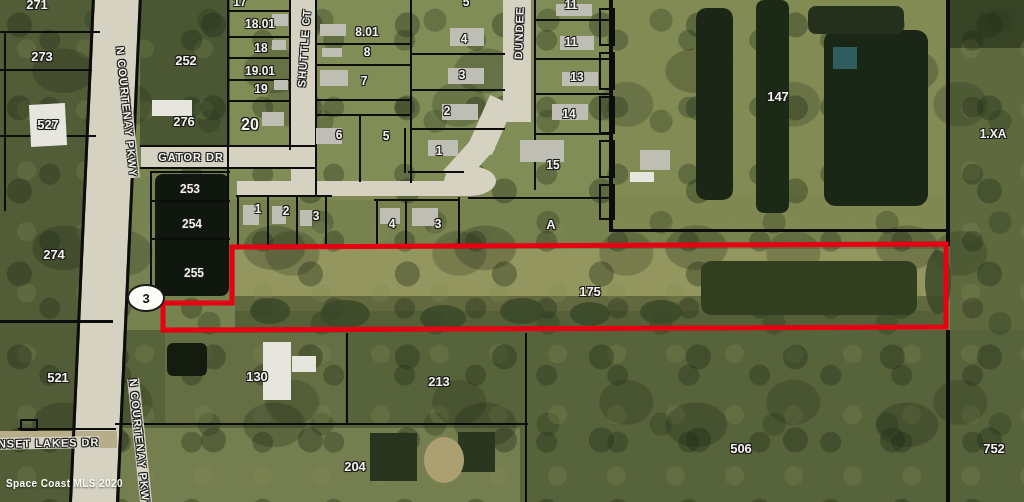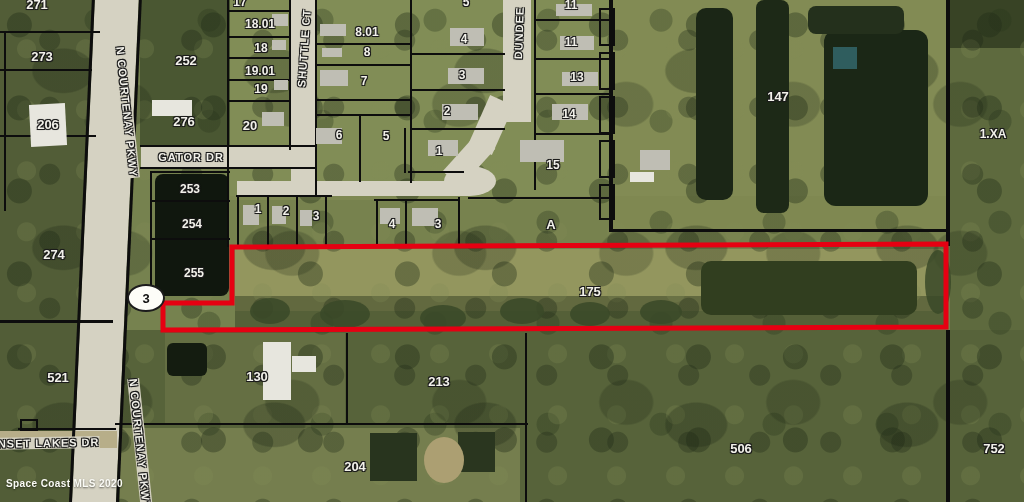--- a/index.html
+++ b/index.html
@@ -190,35 +190,35 @@
     <polygon points="232,247 946,244 946,327 163,330 163,303 232,303" fill="none" stroke="#e60012" stroke-width="5" stroke-linejoin="miter"></polygon>
   </svg>
 
   <div class="shield">
     <span>3</span>
   </div>
 
   <div id="labels-layer">
       <div class="lbl parcel" style="left: 37px; top: 4px; font-size: 13px; transform: translate(-50%, -50%) rotate(0deg);">271</div>
       <div class="lbl parcel" style="left: 42px; top: 56px; font-size: 13px; transform: translate(-50%, -50%) rotate(0deg);">273</div>
-      <div class="lbl parcel" style="left: 48px; top: 124px; font-size: 13px; transform: translate(-50%, -50%) rotate(0deg);">206</div>
+      <div class="lbl parcel" style="left: 48px; top: 124px; font-size: 13px; transform: translate(-50%, -50%) rotate(0deg);">527</div>
       <div class="lbl parcel" style="left: 54px; top: 254px; font-size: 13px; transform: translate(-50%, -50%) rotate(0deg);">274</div>
       <div class="lbl parcel" style="left: 58px; top: 377px; font-size: 13px; transform: translate(-50%, -50%) rotate(0deg);">521</div>
       <div class="lbl parcel" style="left: 186px; top: 60px; font-size: 13px; transform: translate(-50%, -50%) rotate(0deg);">252</div>
       <div class="lbl parcel" style="left: 184px; top: 121px; font-size: 13px; transform: translate(-50%, -50%) rotate(0deg);">276</div>
       <div class="lbl parcel" style="left: 190px; top: 189px; font-size: 12px; transform: translate(-50%, -50%) rotate(0deg);">253</div>
       <div class="lbl parcel" style="left: 192px; top: 224px; font-size: 12px; transform: translate(-50%, -50%) rotate(0deg);">254</div>
       <div class="lbl parcel" style="left: 194px; top: 273px; font-size: 12px; transform: translate(-50%, -50%) rotate(0deg);">255</div>
       <div class="lbl parcel" style="left: 590px; top: 291px; font-size: 13px; transform: translate(-50%, -50%) rotate(0deg);">175</div>
       <div class="lbl parcel" style="left: 240px; top: 2px; font-size: 12px; transform: translate(-50%, -50%) rotate(0deg);">17</div>
       <div class="lbl parcel" style="left: 260px; top: 24px; font-size: 12px; transform: translate(-50%, -50%) rotate(0deg);">18.01</div>
       <div class="lbl parcel" style="left: 261px; top: 48px; font-size: 12px; transform: translate(-50%, -50%) rotate(0deg);">18</div>
       <div class="lbl parcel" style="left: 260px; top: 71px; font-size: 12px; transform: translate(-50%, -50%) rotate(0deg);">19.01</div>
       <div class="lbl parcel" style="left: 261px; top: 89px; font-size: 12px; transform: translate(-50%, -50%) rotate(0deg);">19</div>
-      <div class="lbl parcel" style="left: 250px; top: 125px; font-size: 13px; transform: translate(-50%, -50%) rotate(0deg);">20</div>
+      <div class="lbl parcel" style="left: 250px; top: 125px; font-size: 16px; transform: translate(-50%, -50%) rotate(0deg);">20</div>
       <div class="lbl parcel" style="left: 367px; top: 32px; font-size: 12px; transform: translate(-50%, -50%) rotate(0deg);">8.01</div>
       <div class="lbl parcel" style="left: 367px; top: 52px; font-size: 12px; transform: translate(-50%, -50%) rotate(0deg);">8</div>
       <div class="lbl parcel" style="left: 364px; top: 81px; font-size: 12px; transform: translate(-50%, -50%) rotate(0deg);">7</div>
       <div class="lbl parcel" style="left: 339px; top: 135px; font-size: 12px; transform: translate(-50%, -50%) rotate(0deg);">6</div>
       <div class="lbl parcel" style="left: 386px; top: 136px; font-size: 12px; transform: translate(-50%, -50%) rotate(0deg);">5</div>
       <div class="lbl parcel" style="left: 466px; top: 2px; font-size: 12px; transform: translate(-50%, -50%) rotate(0deg);">5</div>
       <div class="lbl parcel" style="left: 464px; top: 39px; font-size: 12px; transform: translate(-50%, -50%) rotate(0deg);">4</div>
       <div class="lbl parcel" style="left: 462px; top: 75px; font-size: 12px; transform: translate(-50%, -50%) rotate(0deg);">3</div>
       <div class="lbl parcel" style="left: 447px; top: 111px; font-size: 12px; transform: translate(-50%, -50%) rotate(0deg);">2</div>
       <div class="lbl parcel" style="left: 439px; top: 151px; font-size: 12px; transform: translate(-50%, -50%) rotate(0deg);">1</div>

